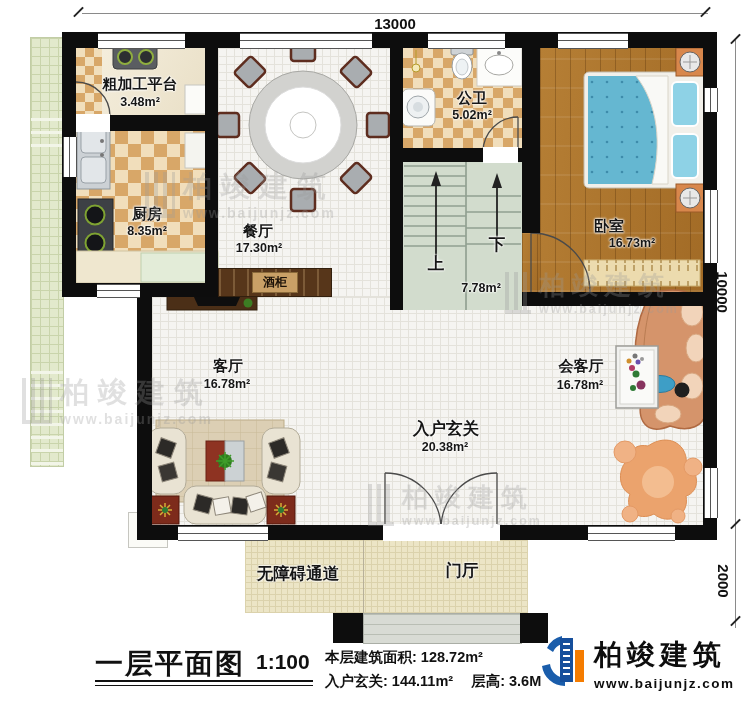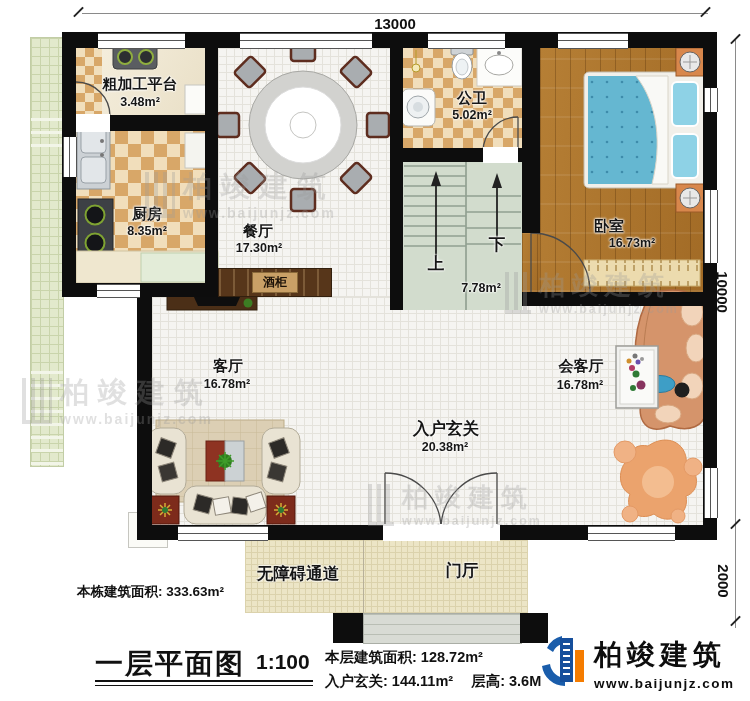--- a/index.html
+++ b/index.html
@@ -395,21 +395,20 @@
       </div>
   </div>
   <div class="wm" style="left:368px;top:484px;">
     <div class="wm-icon" style="width:26px;height:38px;"></div>
     <div>
         <div class="wm-name" style="font-size:26px;letter-spacing:7px;">柏竣建筑</div>
          <div class="wm-url" style="font-size:12.5px;">www.baijunjz.com</div>
       </div>
   </div>
 
-  <div class="ft ft-total" style="left:77px;top:583px;">本栋建筑面积: 333.63m²</div>
   <div class="ft ft-title" style="left:95px;top:645px;">一层平面图</div>
   <div class="uline" style="left:95px;top:680px;width:218px;height:2px;"></div>
   <div class="uline" style="left:95px;top:685px;width:218px;height:1px;"></div>
   <div class="ft ft-scale" style="left:256px;top:650px;">1:100</div>
   <div class="ft ft-stat" style="left:325px;top:648px;">本层建筑面积: 128.72m²</div>
   <div class="ft ft-stat" style="left:325px;top:672px;">
     <span>入户玄关: 144.11m²</span>
     <span style="margin-left:14px;">层高: 3.6M</span>
   </div>
 

